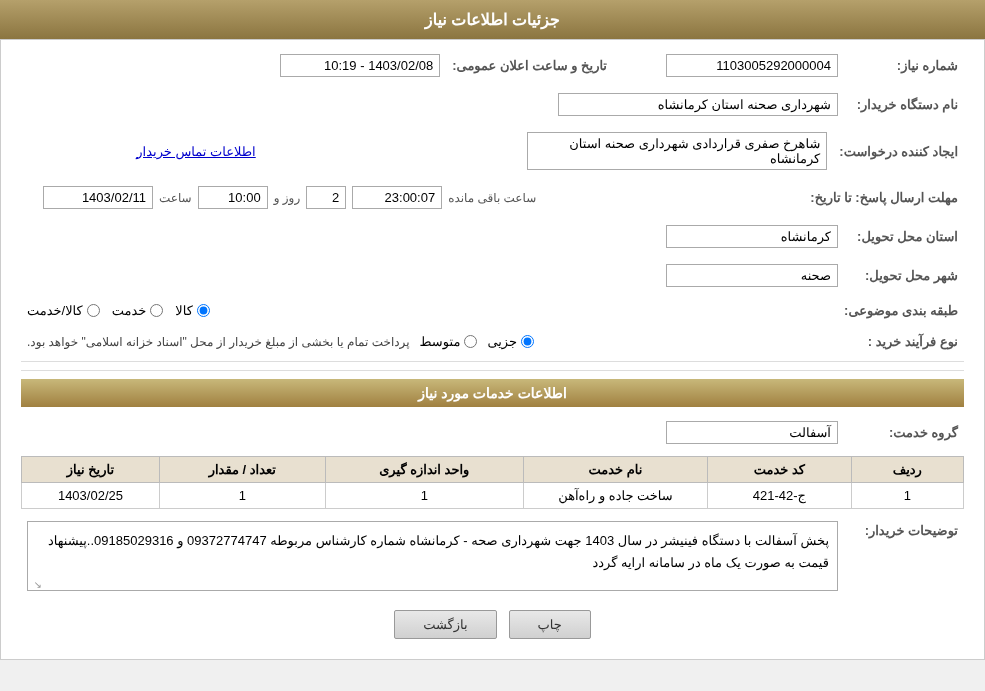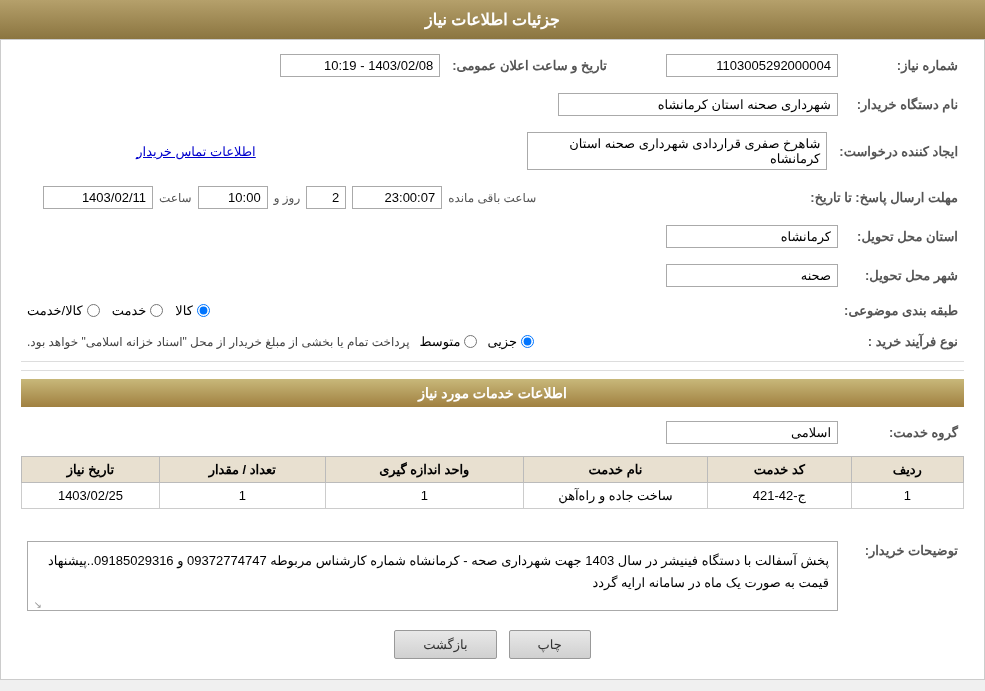--- a/index.html
+++ b/index.html
@@ -326,21 +326,21 @@
 
     <hr class="divider">
 
     <div class="section-title">اطلاعات خدمات مورد نیاز</div>
 
     <table class="info-table">
       <tbody>
           <tr>
         <td class="label-cell">گروه خدمت:</td>
         <td class="value-cell">
-          <span class="input-box input-medium">اسلامی</span>
+          <span class="input-box input-medium">آسفالت</span>
         </td>
       </tr>
     </tbody>
       </table>
 
     <table class="services-table">
       <thead>
         <tr>
           <th>ردیف</th>
           <th>کد خدمت</th>
@@ -355,21 +355,21 @@
           <td>1</td>
           <td>ج-42-421</td>
           <td>ساخت جاده و راه‌آهن</td>
           <td>1</td>
           <td>1</td>
           <td>1403/02/25</td>
         </tr>
       </tbody>
     </table>
 
-    <table class="info-table" style="margin-top:28px;">
+    <table class="info-table" style="margin-top:8px;">
       <tbody>
           <tr>
         <td class="label-cell" style="vertical-align:top; padding-top:6px;">توضیحات خریدار:</td>
         <td class="value-cell">
           <div class="buyer-notes">
             <span>پخش آسفالت با دستگاه فینیشر در سال 1403 جهت شهرداری صحه - کرمانشاه  شماره کارشناس مربوطه 09372774747 و 09185029316..پیشنهاد قیمت به صورت یک ماه در سامانه ارایه گردد</span>
             <span class="resize-corner">↘</span>
           </div>
         </td>
       </tr>

